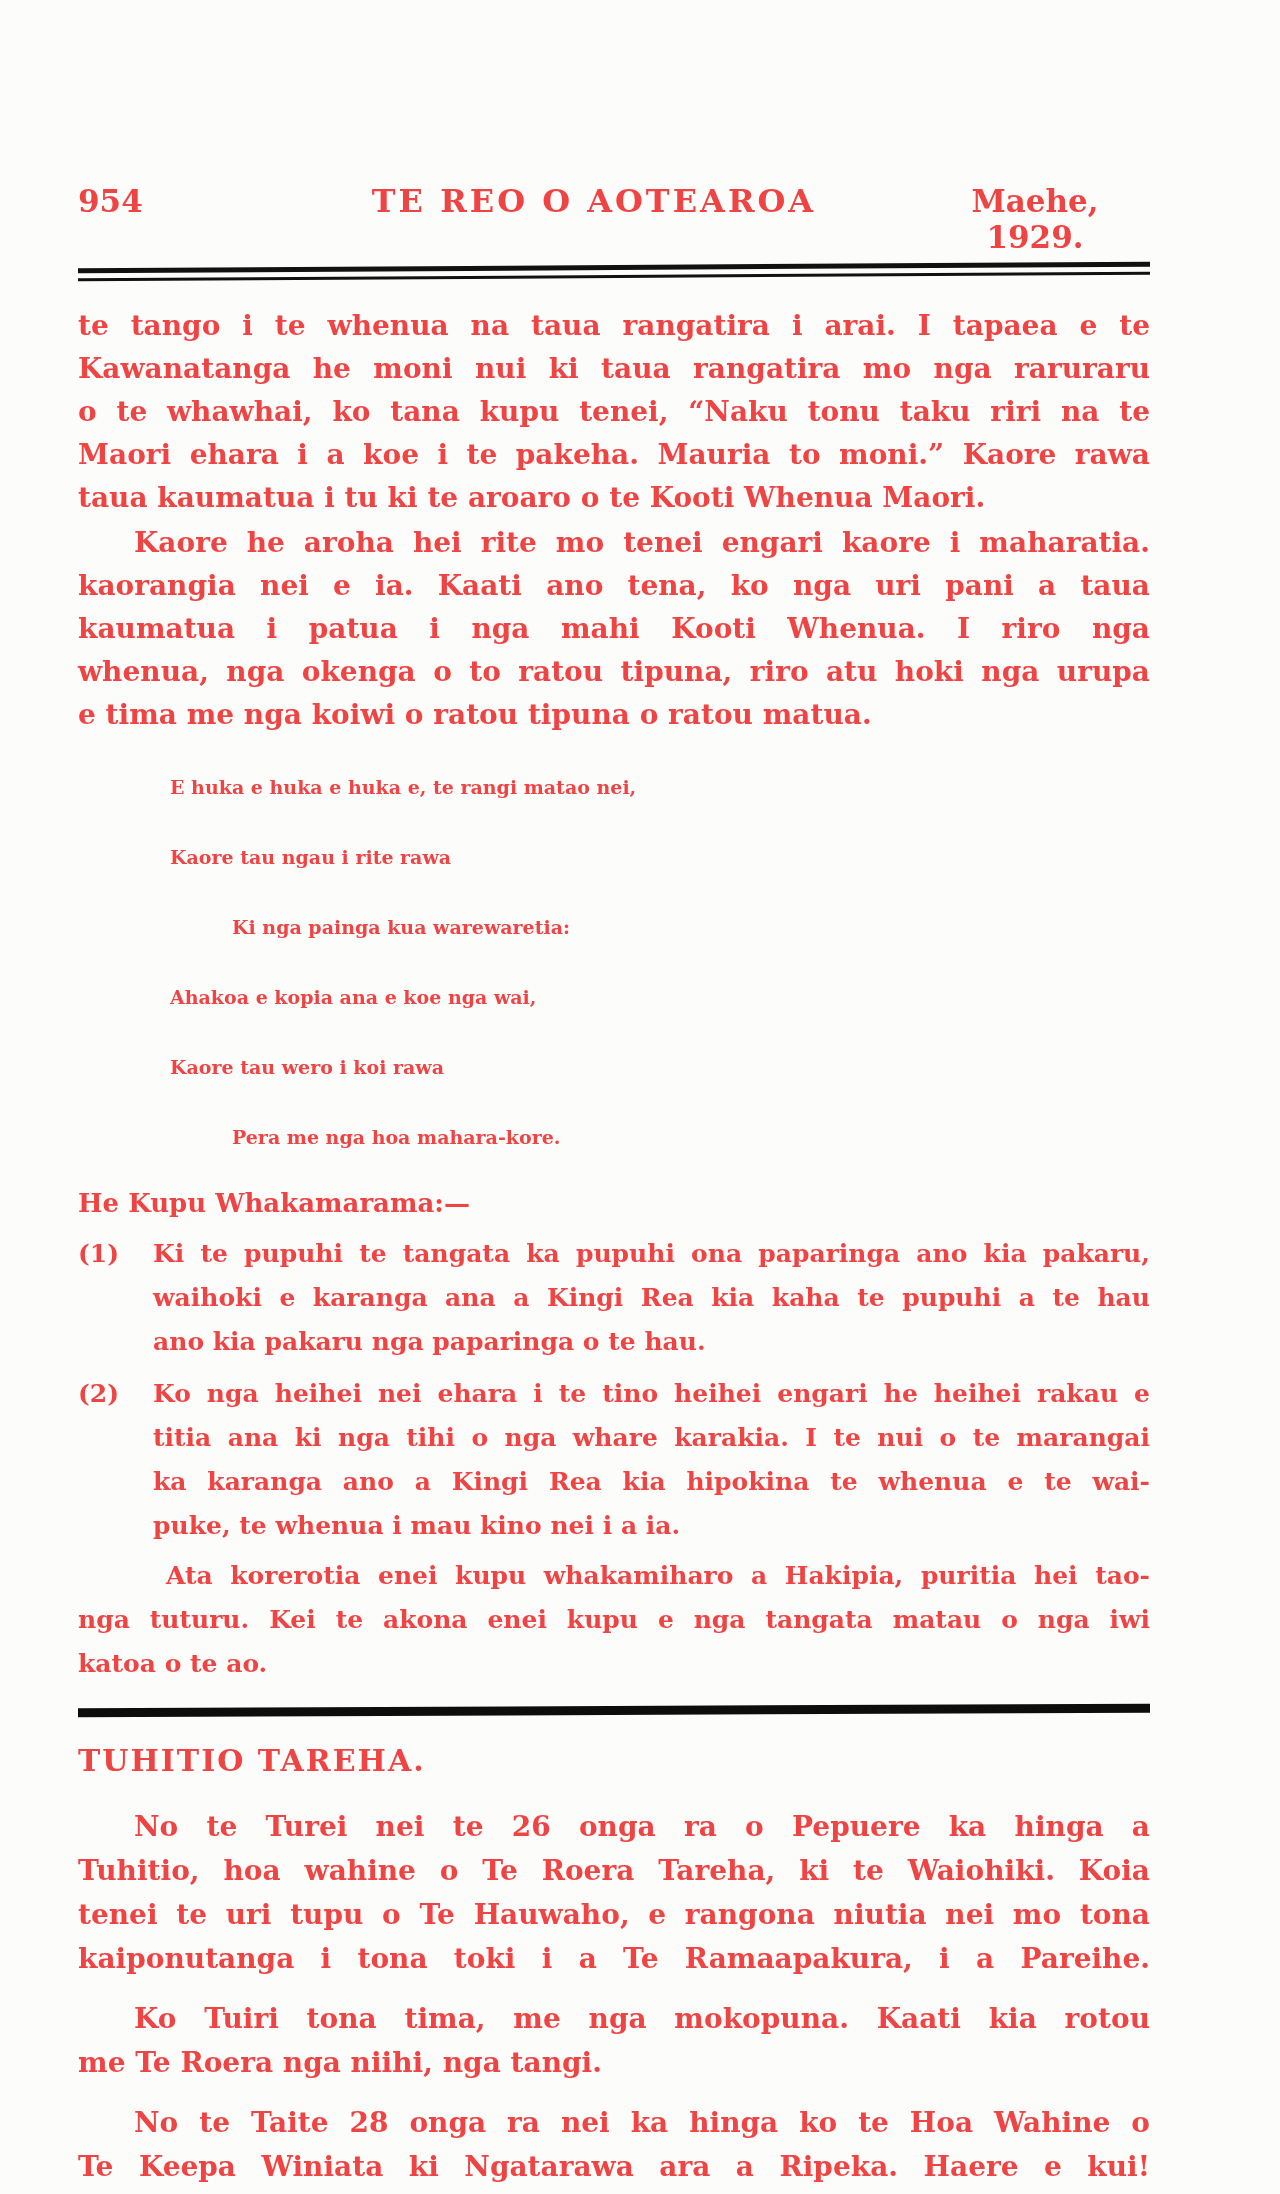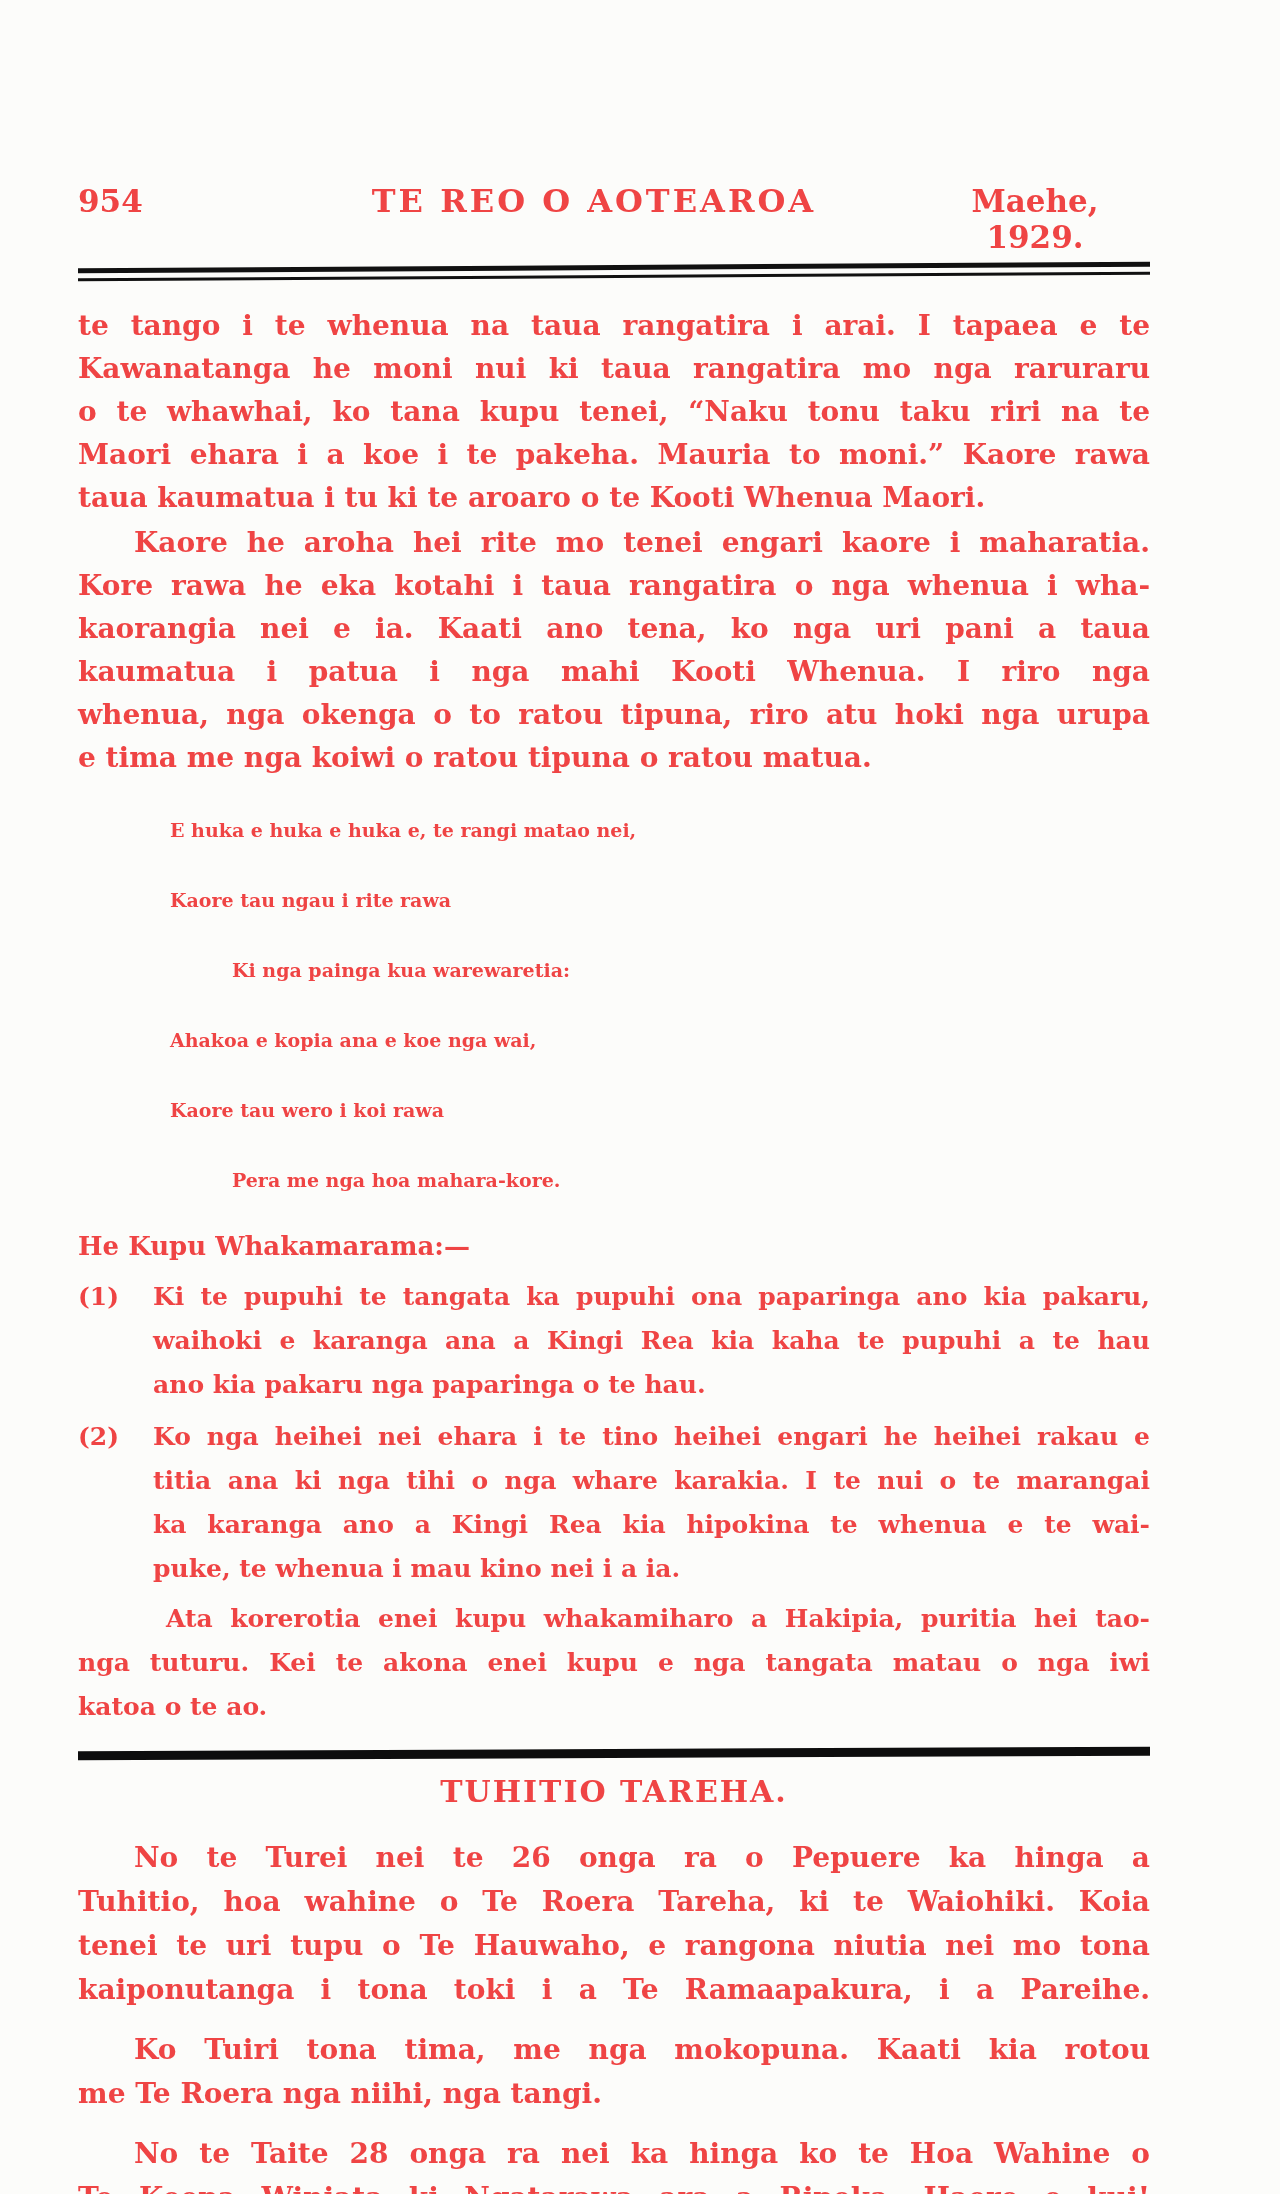--- a/index.html
+++ b/index.html
@@ -38,21 +38,21 @@
   .nh{margin-top:30px;font-size:26px;line-height:34px;}
   .note{display:flex;margin-top:12px;}
   .note.n2{margin-top:8px;}
   .note .lbl{width:75px;flex:none;font-size:25px;line-height:44px;}
   .note .body{flex:1;min-width:0;}
   .nl{font-size:25px;line-height:44px;}
   .closing{margin-top:6px;}
   .cind{padding-left:88px;}
   
   .divider{margin-top:20px;height:9px;background:#0d0d0d;transform:rotate(-0.25deg);}
-  .h2{margin-top:16px;text-align:center;font-size:30px;letter-spacing:2px;line-height:36px;}
+  .h2{margin-top:28px;font-size:30px;letter-spacing:2px;line-height:36px;}
   .sp{margin-top:26px;}
   .sp2{margin-top:16px;}
   .sline{font-size:28px;line-height:44px;}
   .bottom-rule{margin-top:24px;height:10px;background:#0d0d0d;transform:rotate(-0.3deg);}
 </style>
 </head>
 <body>
 
 <div class="page">
 
@@ -69,21 +69,20 @@
   <div class="para1">
     <div class="bl jl">te tango i te whenua na taua rangatira i arai.  I tapaea e te</div>
     <div class="bl jl">Kawanatanga he moni nui ki taua rangatira mo nga raruraru</div>
     <div class="bl jl">o te whawhai, ko tana kupu tenei, “Naku tonu taku riri na te</div>
     <div class="bl jl">Maori ehara i a koe i te pakeha.  Mauria to moni.” Kaore rawa</div>
     <div class="bl ll">taua kaumatua i tu ki te aroaro o te Kooti Whenua Maori.</div>
   </div>
 
   <div class="para2">
     <div class="bl jl ind">Kaore he aroha hei rite mo tenei engari kaore i maharatia.</div>
-    <div class="bl jl">Kore rawa he eka kotahi i taua rangatira o nga whenua i wha-</div>
     <div class="bl jl">kaorangia nei e ia.  Kaati ano tena, ko nga uri pani a taua</div>
     <div class="bl jl">kaumatua i patua i nga mahi Kooti Whenua.  I riro nga</div>
     <div class="bl jl">whenua, nga okenga o to ratou tipuna, riro atu hoki nga urupa</div>
     <div class="bl ll">e tima me nga koiwi o ratou tipuna o ratou matua.</div>
   </div>
 
   <div class="poem">
     <div class="pl">E huka e huka e huka e, te rangi matao nei,</div>
     <div class="pl">Kaore tau ngau i rite rawa</div>
     <div class="pl pi">Ki nga painga kua warewaretia:</div>

